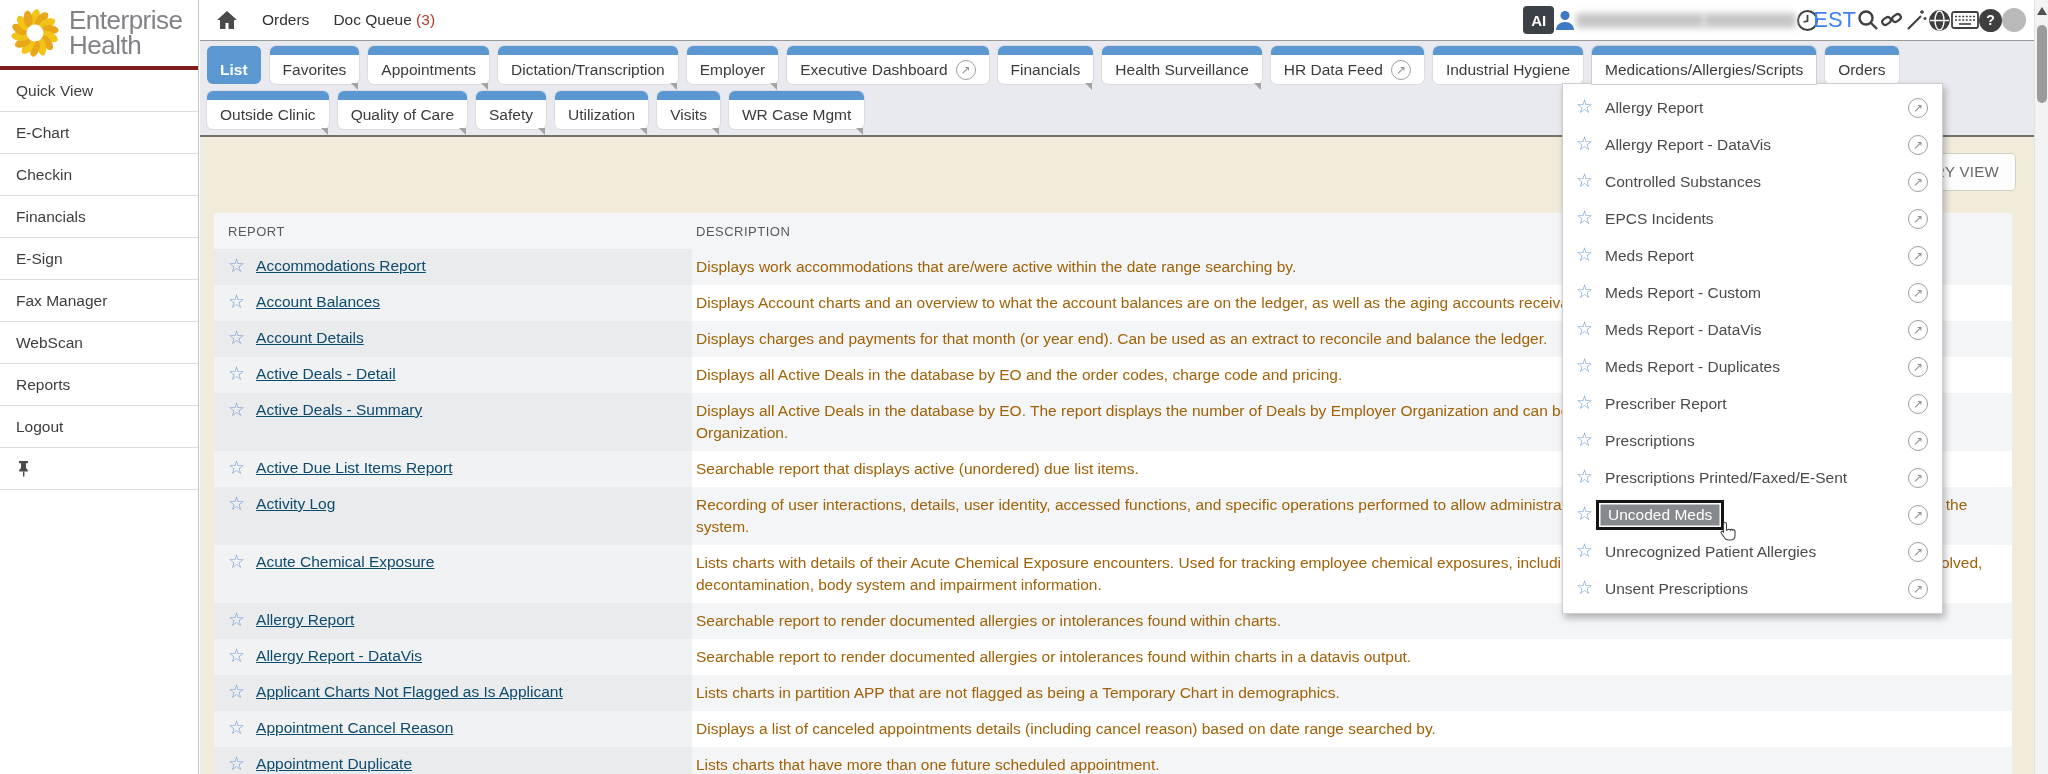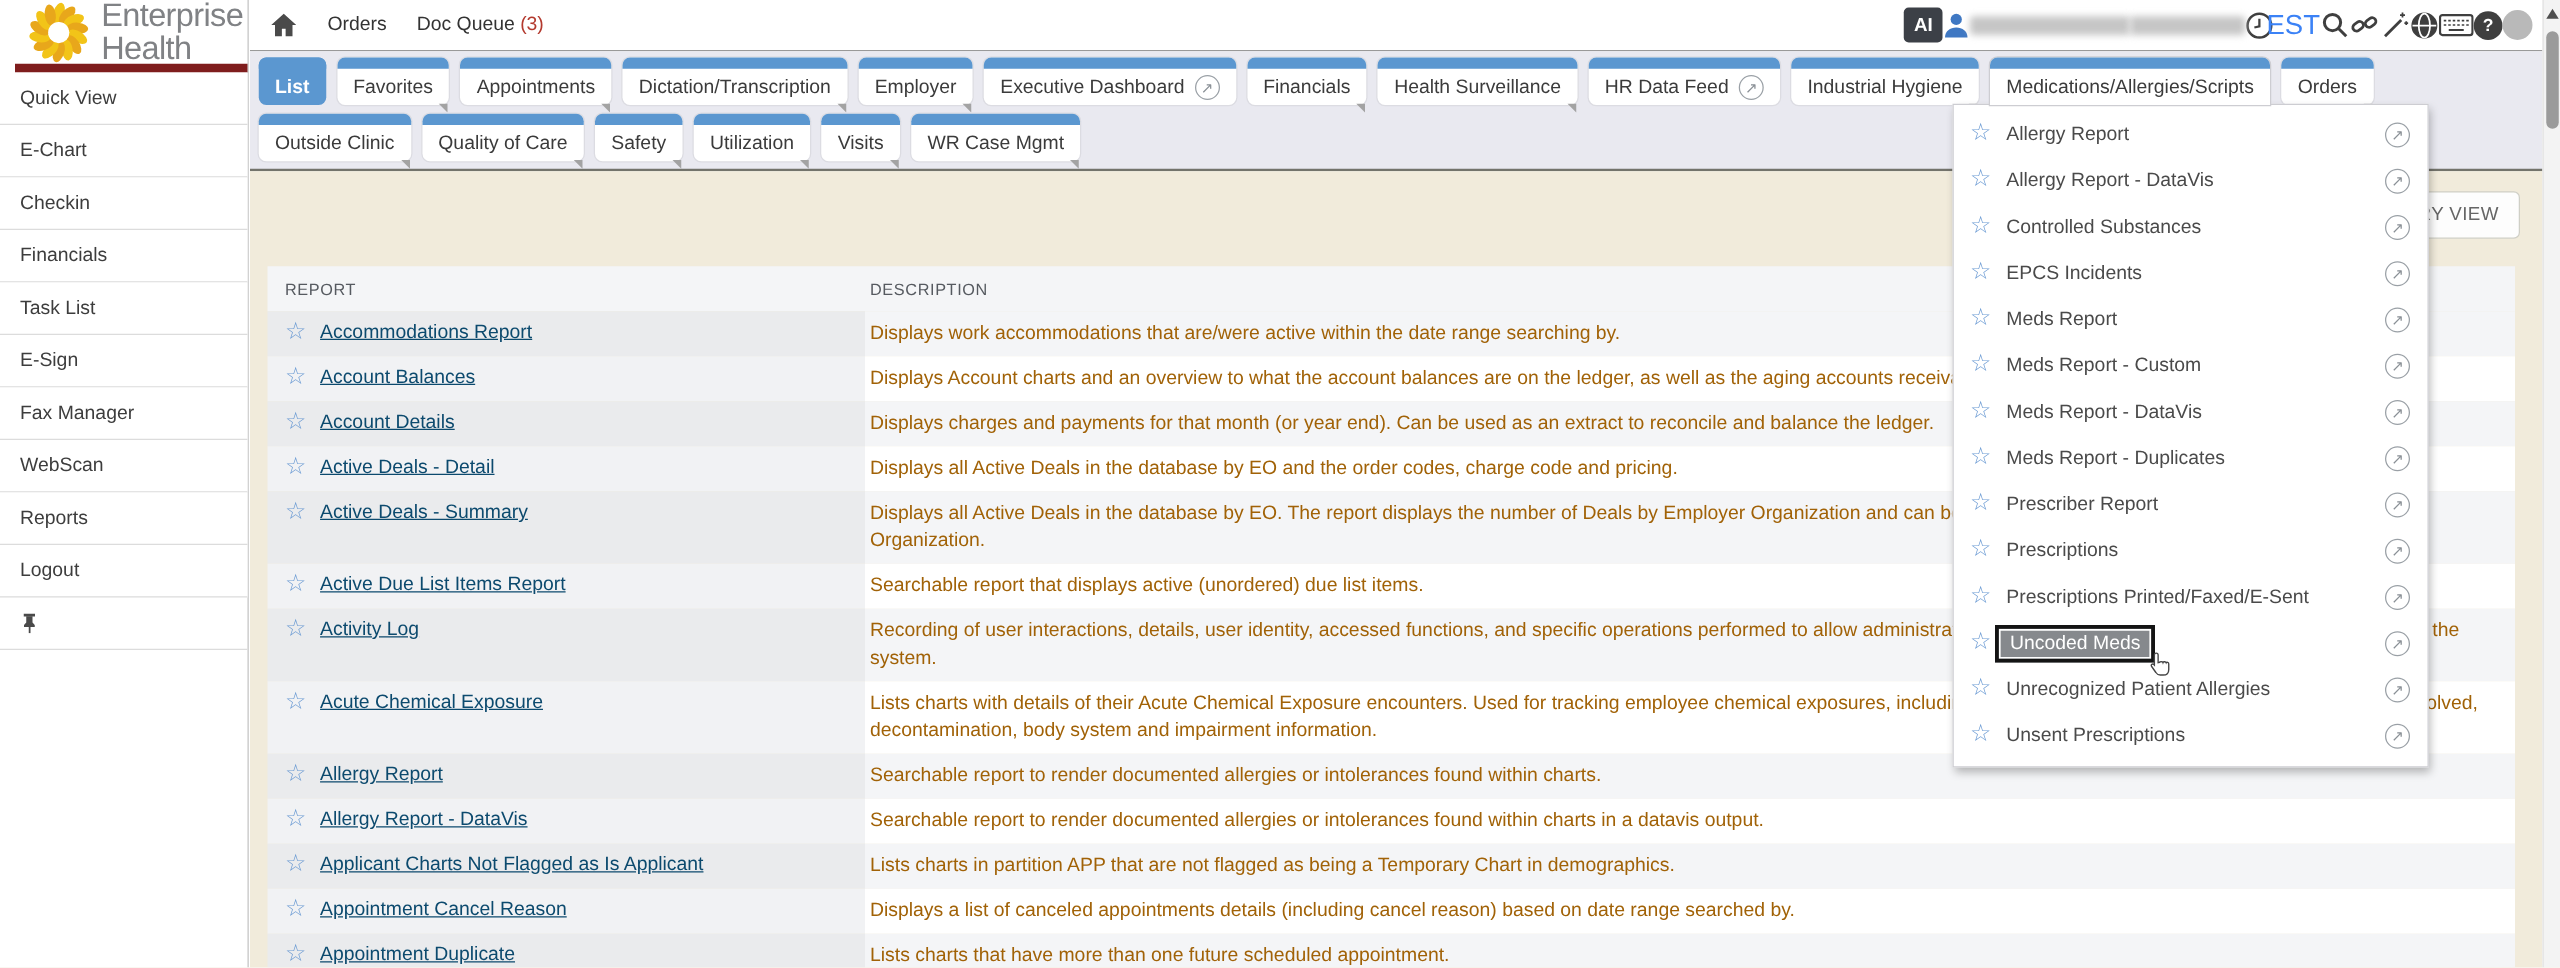--- a/index.html
+++ b/index.html
@@ -1,21 +1,21 @@
 <!DOCTYPE html>
 <html><head>
 <meta charset="utf-8">
 <style>
   * { box-sizing: border-box; margin: 0; padding: 0; }
   html,body { width:2048px; height:774px; overflow:hidden; }
   body { font-family:"Liberation Sans", sans-serif; background:#fff; position:relative; }
 
   
   #sidebar { position:absolute; left:0; top:0; width:199px; height:774px; background:#fff; border-right:1px solid #c4c4c4; }
-  #logo { height:58px; border-bottom:7px solid #7f1d1d; display:flex; align-items:center; padding-left:8px; gap:7px;margin-left:12px; }
+  #logo { height:70px; border-bottom:4px solid #7f1d1d; display:flex; align-items:center; padding-left:8px; gap:7px; }
   #logo .logo-text { font-size:26px; color:#808285; line-height:0.98; letter-spacing:-0.5px; }
   .side-item { height:42px; display:flex; align-items:center; padding-left:16px; font-size:15.5px; color:#3d3d3d; border-bottom:1px solid #dcdcdc; cursor:pointer; background:#fff; }
   .pin-row { height:42px; display:flex; align-items:center; padding-left:16px; border-bottom:1px solid #dcdcdc; }
 
   
   #main { position:absolute; left:200px; top:0; right:14px; bottom:0; display:flex; flex-direction:column; }
 
   
   #topbar { height:41px; background:#fff; border-bottom:1px solid #999; display:flex; align-items:center; padding:0 8px 0 16px; flex:0 0 auto; }
   .crumb { font-size:15.5px; color:#333; margin-left:24px; cursor:pointer; }
@@ -102,21 +102,20 @@
     </span>
     <span class="logo-text">
       <span>Enterprise</span><br><span>Health</span>
     </span>
   </div>
   <div id="side-menu">
       <div class="side-item">Quick View</div>
       <div class="side-item">E-Chart</div>
       <div class="side-item">Checkin</div>
       <div class="side-item">Financials</div>
-      <div class="side-item">Task List</div>
       <div class="side-item">E-Sign</div>
       <div class="side-item">Fax Manager</div>
       <div class="side-item">WebScan</div>
       <div class="side-item">Reports</div>
       <div class="side-item">Logout</div>
     </div>
   <div class="pin-row">
     <span>
       <svg width="15" height="17" viewBox="0 0 15 17" fill="#4a4a4a">
         <rect x="3" y="1" width="9" height="2.2"></rect>

